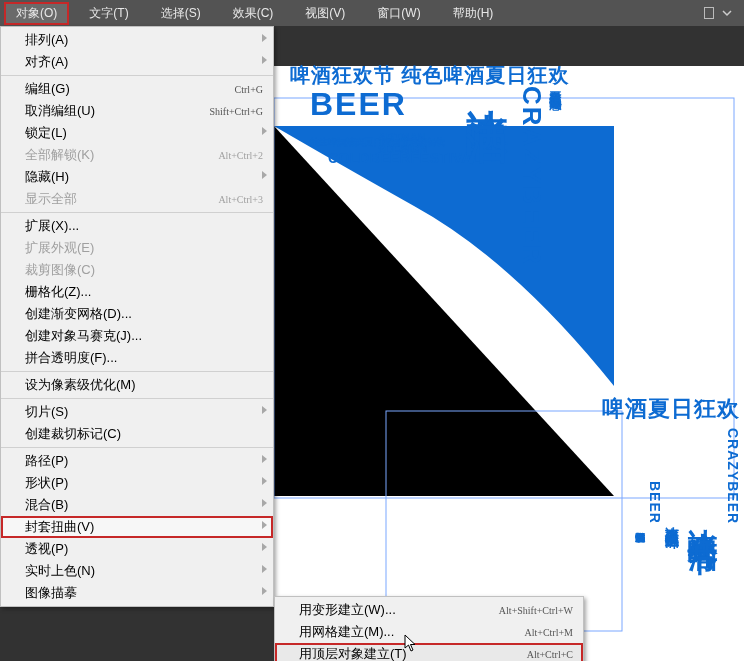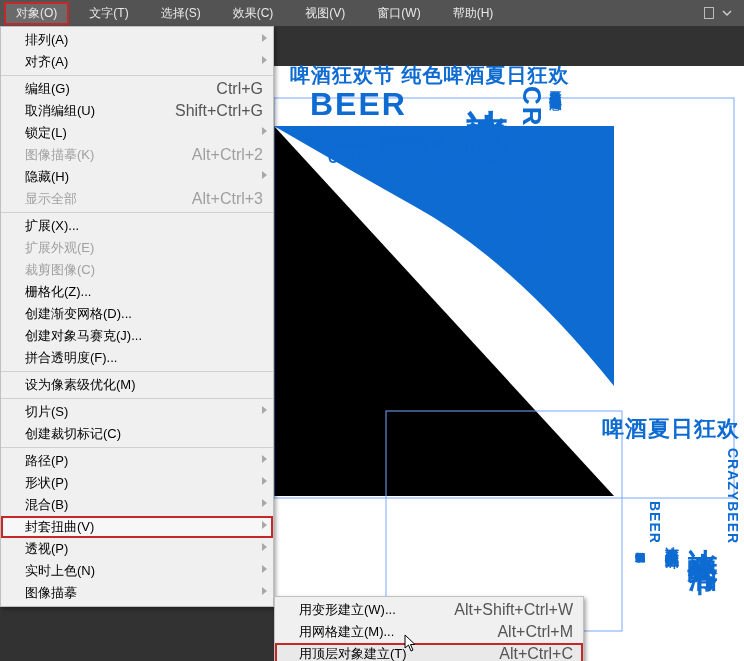--- a/index.html
+++ b/index.html
@@ -76,21 +76,21 @@
   }
   .menu .row {
     display: flex;
     align-items: center;
     height: 22px;
     padding: 0 10px 0 24px;
     position: relative;
   }
   .menu .row.disabled { color: var(--disabled); }
   .menu .row .label { flex: 1; white-space: nowrap; }
-  .menu .row .shortcut { color: #555; font-size: 16px; }
+  .menu .row .shortcut { color: #555; font-size: 10px; font-family: Liberation Serif, serif; }
   .menu .row.disabled .shortcut { color: var(--disabled); }
   .menu .row .fly {
     position: absolute; right: 6px; top: 5px;
     width:0;height:0;border-top:4px solid transparent;border-bottom:4px solid transparent;border-left:5px solid var(--submenu-fly);
   }
   .menu .row.highlight {
     outline: 2px solid var(--highlight);
     outline-offset: -2px;
     background: #f7f7f7;
   }
@@ -154,21 +154,21 @@
     line-height:1.2;
   }
   .block2 {
     position:absolute;
     left: 520px; top:368px;
     color: var(--blue);
     font-weight:800;
     width:220px;
     text-align:right;
   }
-  .block2 .bh { font-size:22px; letter-spacing:1px;margin-top:20px;}
+  .block2 .bh { font-size:22px; letter-spacing:1px;}
   .block2 .cols {
     display:flex; justify-content:flex-end; gap:2px; margin-top:4px;
   }
   .block2 .vcol { writing-mode: vertical-rl; font-size:30px; letter-spacing:4px;}
   .block2 .vcol.sm { font-size:14px; letter-spacing:1px; line-height:1.1;}
   .block2 .vcol.xs { font-size:10px; letter-spacing:0; line-height:1.05; font-weight:700;}
 
   .cursor {
     position:absolute;
     left: 404px; top: 634px;
@@ -252,21 +252,21 @@
     </div>
     <div class="row">
       <span class="label">取消编组(U)</span>
       <span class="shortcut">Shift+Ctrl+G</span>
     </div>
     <div class="row">
       <span class="label">锁定(L)</span>
       <span class="fly"></span>
     </div>
     <div class="row disabled">
-      <span class="label">图像描摹(K)</span>
+      <span class="label">全部解锁(K)</span>
       <span class="shortcut">Alt+Ctrl+2</span>
     </div>
     <div class="row">
       <span class="label">隐藏(H)</span>
       <span class="fly"></span>
     </div>
     <div class="row disabled">
       <span class="label">显示全部</span>
       <span class="shortcut">Alt+Ctrl+3</span>
     </div>

